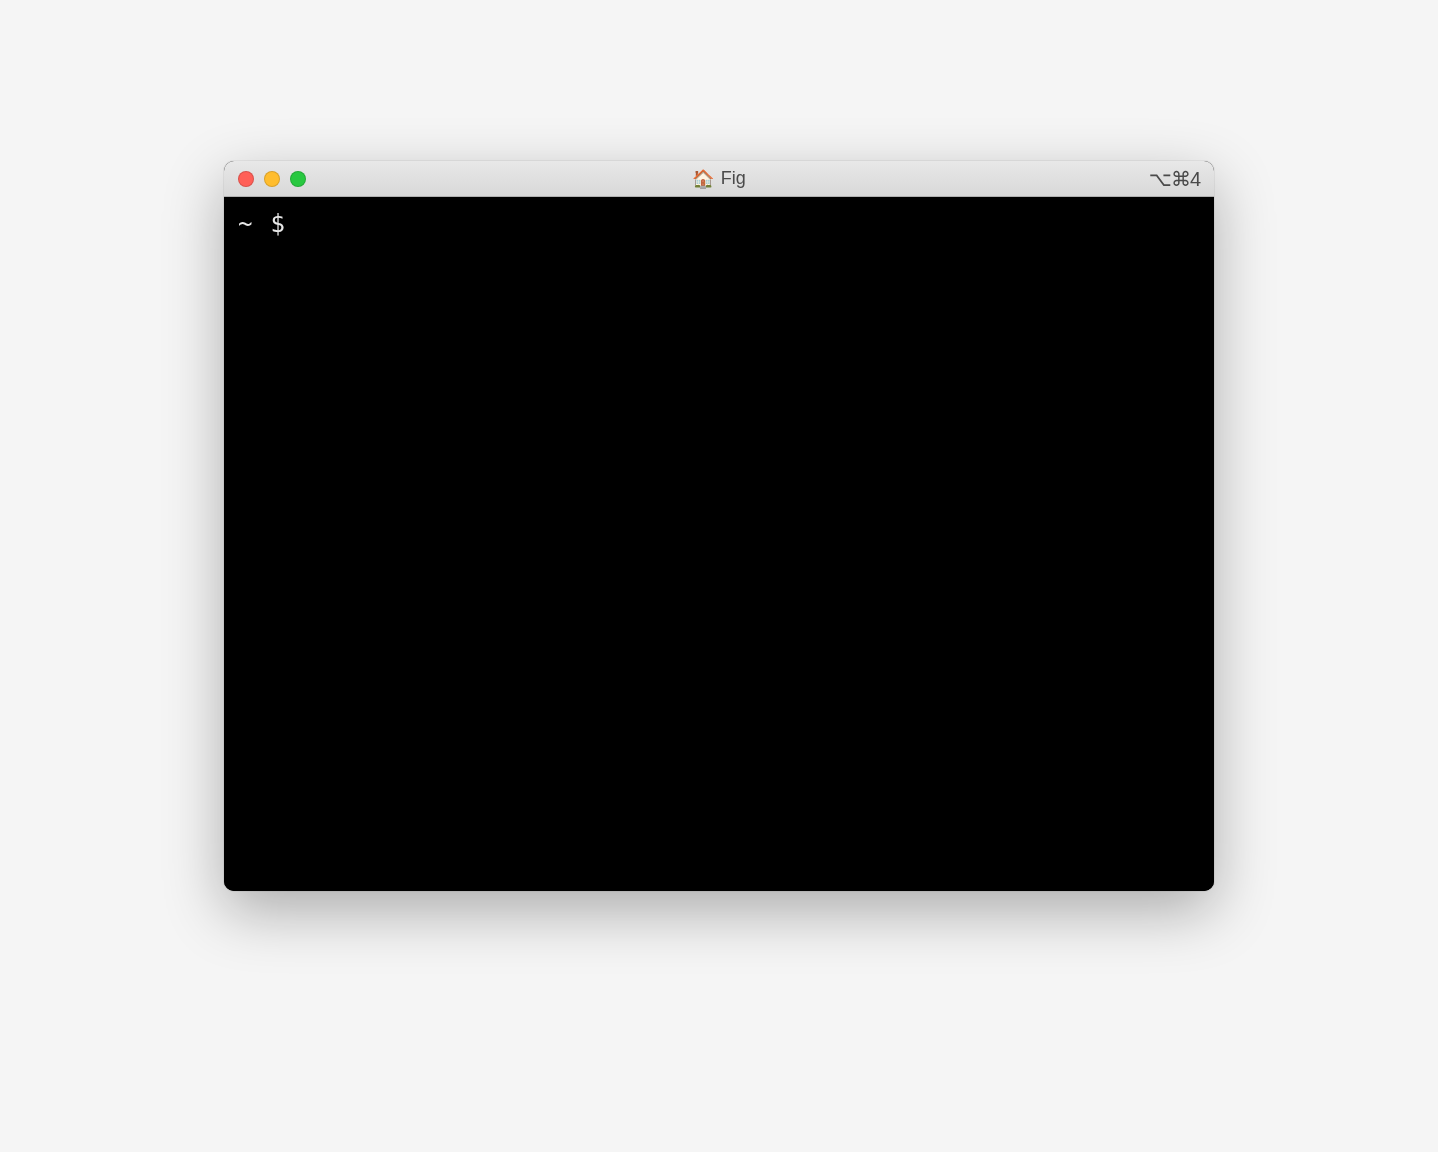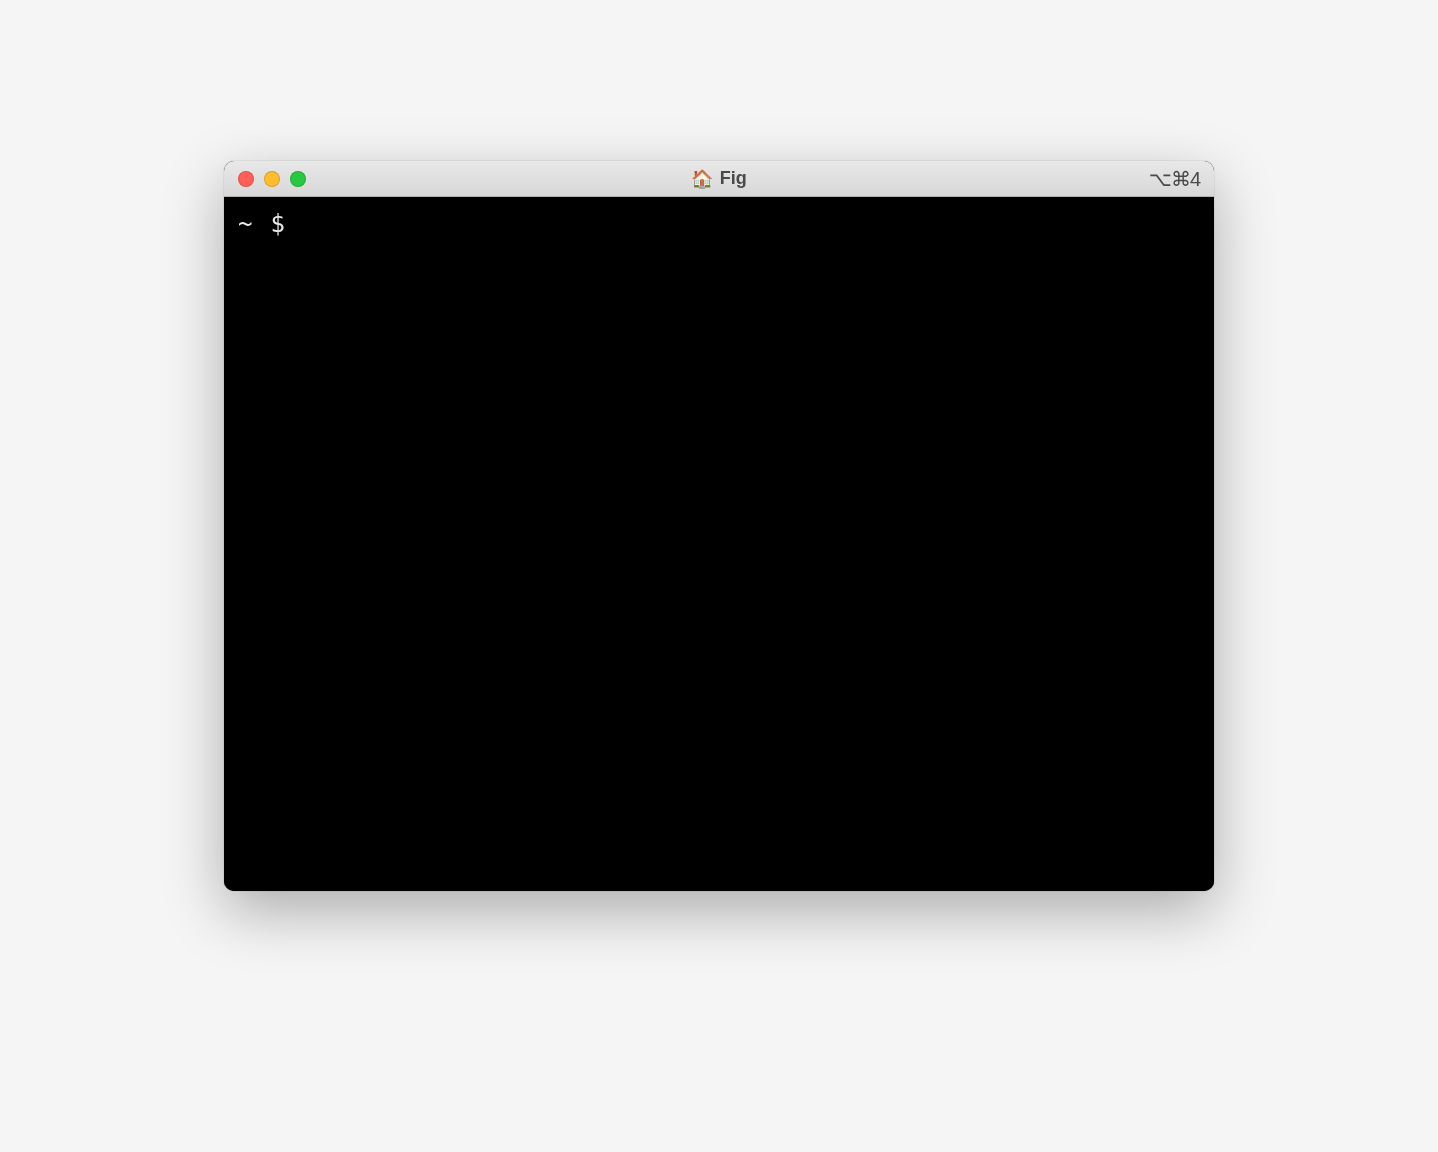--- a/index.html
+++ b/index.html
@@ -74,21 +74,21 @@
       color: #4a4a4a;
       font-size: 18px;
     }
     
     .title-icon {
       font-size: 18px;
       line-height: 1;
     }
     
     .title-text {
-      font-weight: 700;
+      font-weight: 400;
     }
     
     .shortcut-hint {
       margin-left: auto;
       color: #4a4a4a;
       font-size: 20px;
       letter-spacing: -1px;
       font-weight: 400;
     }
     

